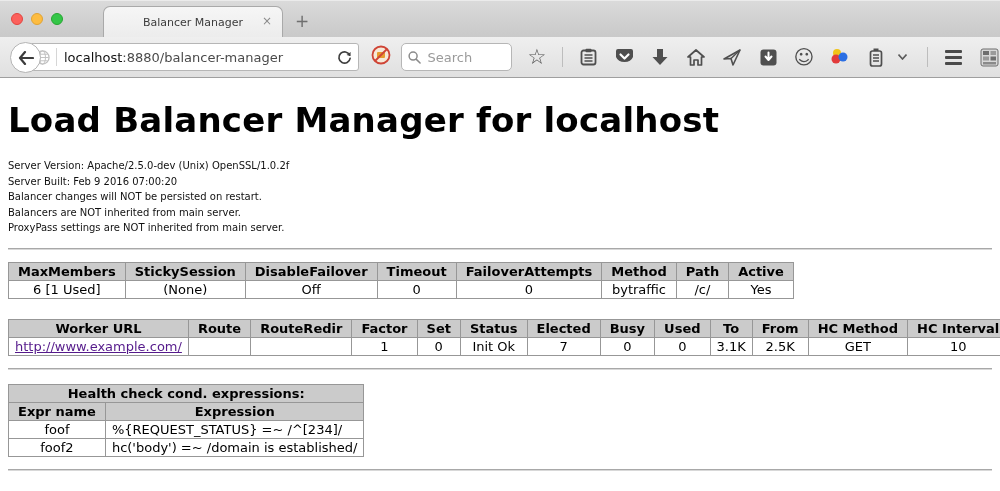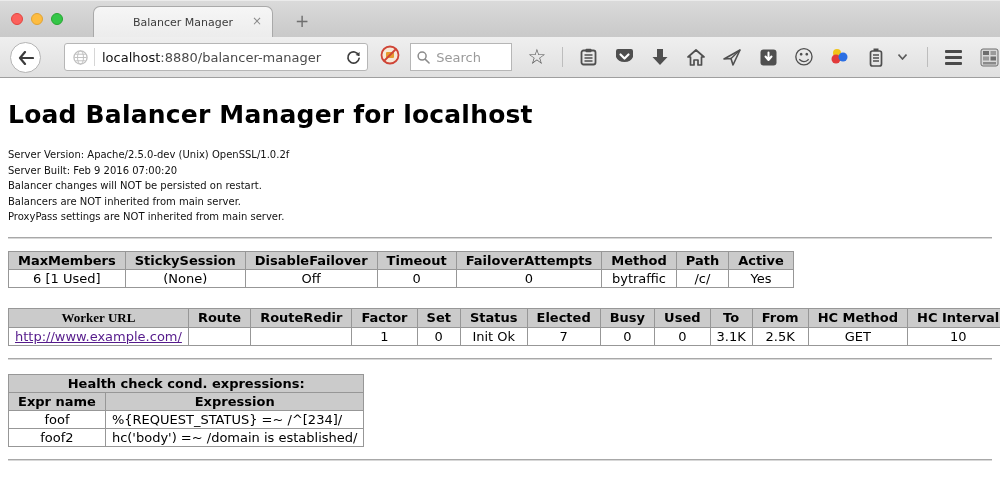--- a/index.html
+++ b/index.html
@@ -8,54 +8,54 @@
   .window { width:1000px; height:491px; position:relative; background:#fff; }
 
   
   .tabbar { height:37px; background:linear-gradient(#dadada,#c9c9c9);
     border-top:1px solid #ebebeb; position:relative; }
   .traffic { position:absolute; top:12px; left:11px; display:flex; gap:8px; }
   .light { width:12px; height:12px; border-radius:50%; }
   .light.red { background:#fc605c; border:1px solid #e2453f; }
   .light.yellow { background:#fdbc40; border:1px solid #e0a334; }
   .light.green { background:#34c648; border:1px solid #27a532; }
-  .tab { position:absolute; left:93px; top:5px; width:180px; height:32px;
+  .tab { position:absolute; left:103px; top:5px; width:180px; height:32px;
     background:linear-gradient(#f6f6f6,#ececec); border:1px solid #a9a9a9; border-bottom:none;
     border-radius:7px 7px 0 0; display:flex; align-items:center; justify-content:center; }
   .tab-title { font-size:11px; color:#3c3c3c; }
   .tab-close { position:absolute; right:10px; top:8px; font-size:12px; color:#8a8a8a; line-height:1; cursor:default; }
   .newtab { position:absolute; left:295px; top:10px; font-size:17px; color:#6f6f6f; }
 
   .toolbar { height:41px; background:linear-gradient(#efefef,#e0e0e0);
-    border-bottom:1px solid #9f9f9f; display:flex; align-items:center; position:relative; padding-left:64px; }
+    border-bottom:1px solid #9f9f9f; display:flex; align-items:center; position:relative; padding-left:26px; }
   .backbtn { position:absolute; left:10px; top:5px; width:31px; height:31px; border-radius:50%;
     background:#fff; border:1px solid #b4b4b4; display:flex; align-items:center; justify-content:center; z-index:3; }
   .backbtn svg { display:block; }
   .urlbar { width:404px; height:28px; background:#fff; border:1px solid #b6b6b6; border-radius:3px;
     display:flex; align-items:center; padding:0 6px 0 8px; position:relative; }
   .globe { opacity:.55; margin-right:6px; }
   .urlsep { width:1px; height:18px; background:#d6d6d6; margin-right:7px; }
   .urltext { font-size:13px; color:#1c1c1c; flex:1; white-space:nowrap; overflow:hidden; }
   .urltext .rest { color:#4a4a4a; }
   .reload { margin-left:4px; display:flex; align-items:center; }
   .blockicon { margin:0 10px 0 12px; }
-  .searchbar { width:132px; height:28px; background:#fff; border:1px solid #b6b6b6; border-radius:0;
+  .searchbar { width:132px; height:28px; background:#fff; border:1px solid #b6b6b6; border-radius:5px;
     display:flex; align-items:center; padding:0 6px; }
   .searchbar .ph { font-size:13px; color:#9a9a9a; margin-left:6px; }
   .iconrow { display:flex; align-items:center; margin-left:14px; gap:14px; }
   .ticon { display:flex; align-items:center; justify-content:center; width:22px; height:22px; }
   .vdiv { width:1px; height:20px; background:#bdbdbd; }
   .glyph { font-size:19px; color:#4f4f4f; line-height:1; }
   .caret { margin-left:-10px; }
   .burger { display:flex; flex-direction:column; gap:3px; }
   .burger i { display:block; width:17px; height:3px; background:#4a4a4a; border-radius:1px; }
 
   
   .content { padding:14px 8px 0 8px; color:#000; }
-  h1.pagetitle { font-size:25px; font-weight:bold; letter-spacing:.2px; margin:8px 0 18px 0; }
+  h1.pagetitle { font-size:34px; font-weight:bold; letter-spacing:.2px; margin:8px 0 18px 0; }
   .infoline { font-size:10px; line-height:15.5px; color:#111; }
   hr.rule { border:none; height:2px; background:#a8a8a8; border-bottom:1px solid #d8d8d8; margin:12px 0; }
   h3.section { font-size:15px; font-weight:bold; margin:14px 0 10px 0; }
   h3.section a { color:#551a8b; }
   a.plink { color:#551a8b; text-decoration:underline; }
 
   table.btable { border-collapse:collapse; font-size:13px; white-space:nowrap; }
   table.btable th { background:#cbcbcb; font-weight:bold; border:1px solid #979797; padding:1px 9px; text-align:center; }
   table.btable td { border:1px solid #979797; padding:1px 6px; text-align:center; background:#fff; }
   table.btable td.left, table.btable th.left { text-align:left; }
@@ -231,21 +231,21 @@
         <td>/c/</td>
         <td>Yes</td>
       </tr>
     </tbody>
       </table>
 
     <div class="worker-wrap">
       <table class="btable wtable" style="width:97%;">
         <tbody>
             <tr>
-          <th style="width:170px;font-family:Liberation Serif, serif;">Worker URL</th>
+          <th style="width:170px;">Worker URL</th>
           <th>Route</th>
           <th>RouteRedir</th>
           <th>Factor</th>
           <th>Set</th>
           <th>Status</th>
           <th>Elected</th>
           <th>Busy</th>
           <th>Used</th>
           <th>To</th>
           <th>From</th>

